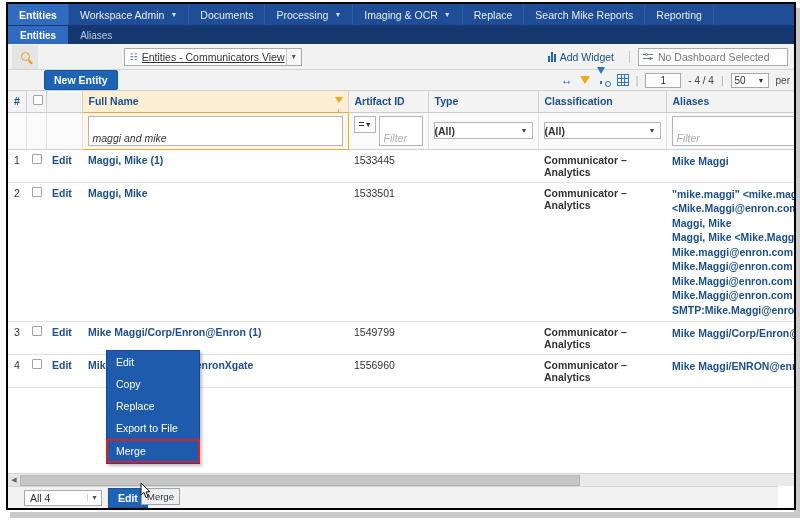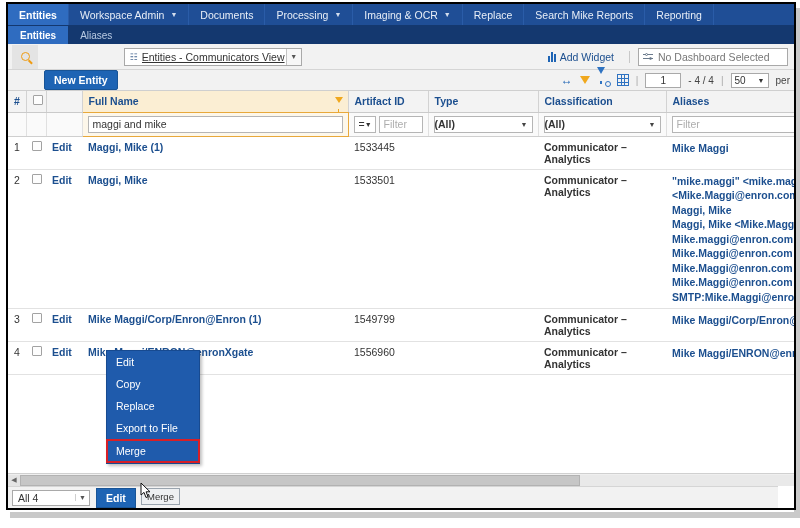--- a/index.html
+++ b/index.html
@@ -331,23 +331,24 @@
     border-right: 1px solid #e8a83a;
     border-bottom: 1px solid #e8a83a;
   }
   .f-input {
     width: 100%; height: 17px;
     border: 1px solid #b5b5b5;
     background: #fff;
     font-size: 10.5px;
     color: #333;
     line-height: 15px;
-    padding: 0 4px;
+    padding: 14px 4px;
     white-space: nowrap;
     overflow: hidden;
+    font-style: italic;
   }
   .f-input.ph { color: #adadad; }
   .f-combo {
     display: flex; align-items: center;
     height: 17px;
     border: 1px solid #b5b5b5;
     background: #fff;
     font-size: 10.5px;
     color: #333;
     padding-left: 0;
@@ -445,21 +446,21 @@
     border: 1px solid #b2b2b2;
   }
   .bottombar {
     position: absolute;
     left: 0; bottom: 0;
     width: 770px; height: 22px;
     background: #f2f2f2;
     border-top: 1px solid #d5d5d5;
     display: flex;
     align-items: center;
-    padding-left: 4px;
+    padding-left: 16px;
     gap: 6px;
   }
   .all-select {
     display: flex; align-items: center;
     width: 78px; height: 16px;
     border: 1px solid #a9a9a9;
     background: #fff;
     font-size: 10.5px; color: #333;
     padding-left: 5px;
   }

